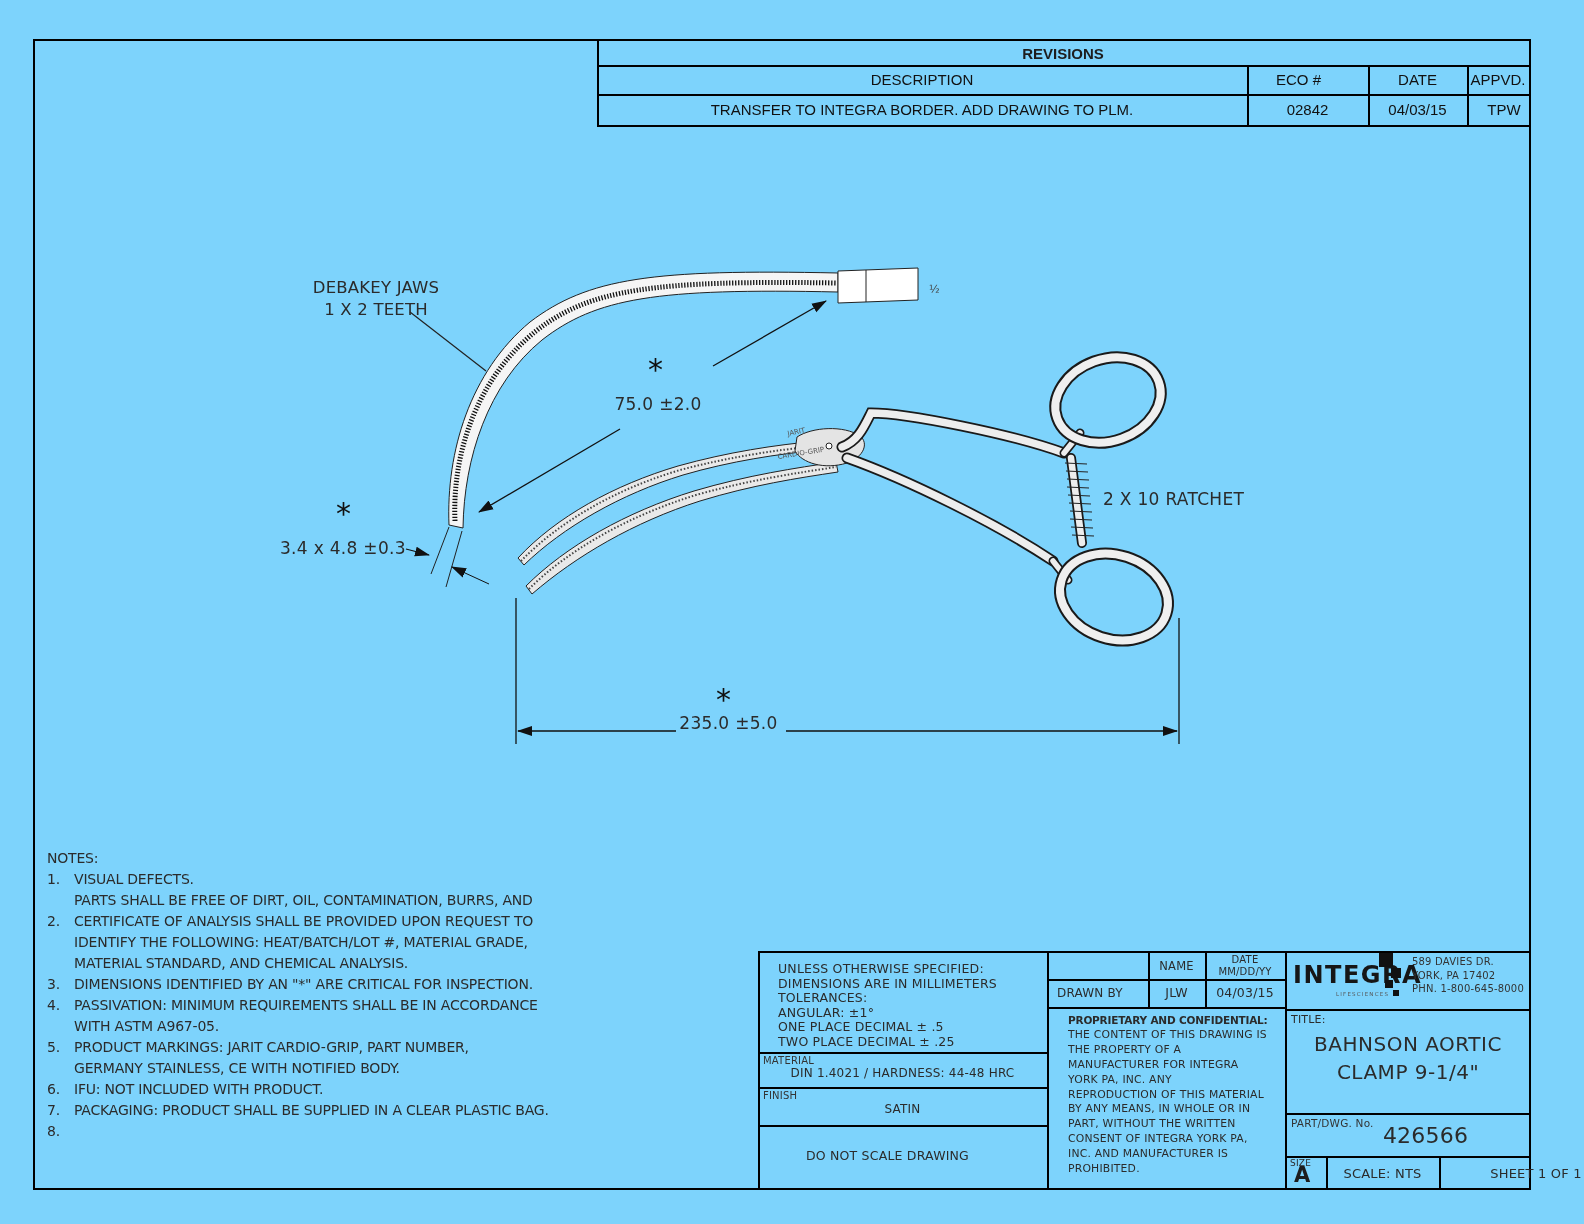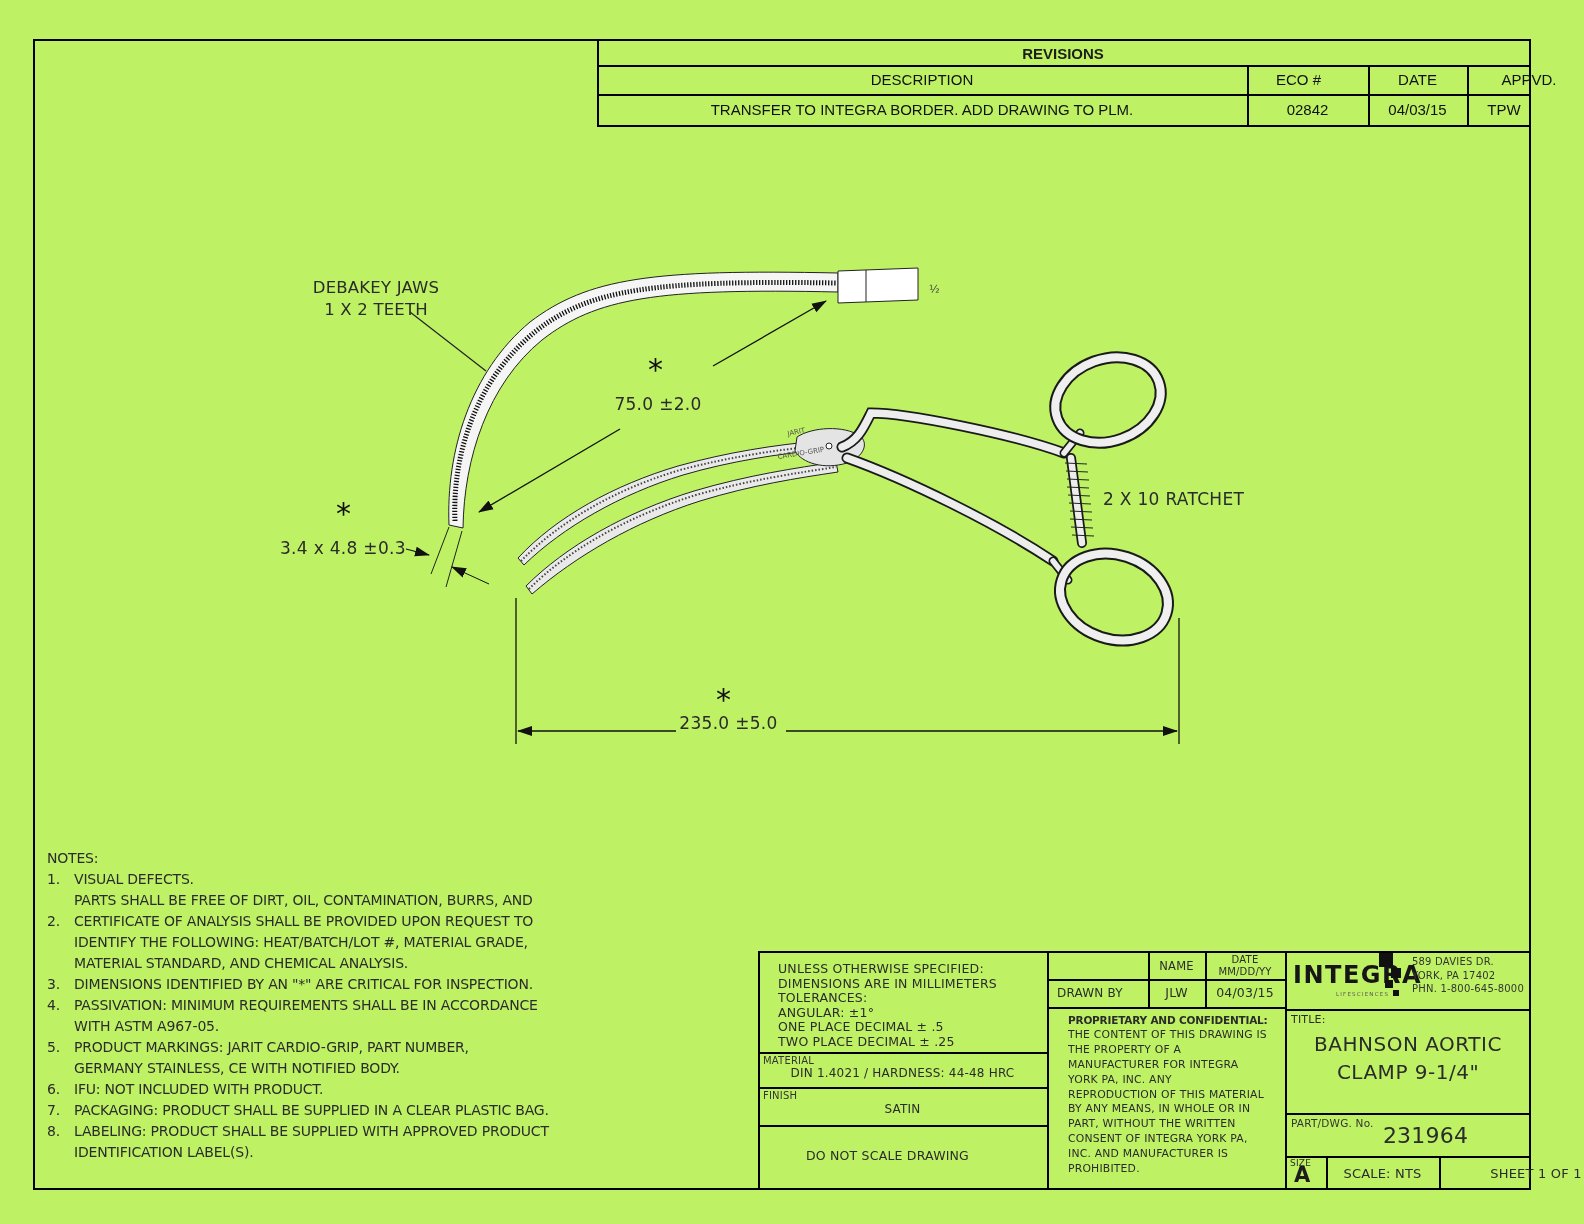--- a/index.html
+++ b/index.html
@@ -1,16 +1,16 @@
 <!DOCTYPE html>
 <html><head>
 <meta charset="utf-8">
 <style>
   html,body{margin:0;padding:0;background:#fff;}
-  .page{position:relative;width:1584px;height:1224px;background:#bef264;overflow:hidden;
+  .page{position:relative;width:1584px;height:1224px;background:#7dd3fc;overflow:hidden;
         font-family:"DejaVu Sans",sans-serif;color:#1d1d1d;}
   .hl{position:absolute;background:#000;height:2px;}
   .vl{position:absolute;background:#000;width:2px;}
   .hl2{position:absolute;background:#000;height:1.5px;}
   .vl2{position:absolute;background:#000;width:1.5px;}
   .abs{position:absolute;}
   .arial{font-family:"Liberation Sans",sans-serif;}
   .goth{font-family:"DejaVu Sans",sans-serif;letter-spacing:0.2px;color:#2b2b2b;}
   .ctr{text-align:center;}
   .rev-title{font-weight:bold;font-size:15px;}
@@ -46,21 +46,21 @@
     <div class="hl" style="left:597px;top:125px;width:932px;"></div>
     <div class="vl" style="left:597px;top:41px;height:86px;"></div>
     <div class="vl" style="left:1247px;top:65px;height:62px;"></div>
     <div class="vl" style="left:1368px;top:65px;height:62px;"></div>
     <div class="vl" style="left:1467px;top:65px;height:62px;"></div>
 
     <div class="abs arial rev-title ctr" style="left:597px;top:45px;width:932px;">REVISIONS</div>
     <div class="abs arial rev-cell ctr" style="left:597px;top:71px;width:650px;">DESCRIPTION</div>
     <div class="abs arial rev-cell ctr" style="left:1247px;top:71px;width:103px;">ECO #</div>
     <div class="abs arial rev-cell ctr" style="left:1368px;top:71px;width:99px;">DATE</div>
-    <div class="abs arial rev-cell ctr" style="left:1467px;top:71px;width:62px;padding-left:31px;">APPVD.</div>
+    <div class="abs arial rev-cell ctr" style="left:1467px;top:71px;width:62px;">APPVD.</div>
 
     <div>
       <div class="abs arial rev-cell ctr" style="left:597px;top:101px;width:650px;">TRANSFER TO INTEGRA BORDER. ADD DRAWING TO PLM.</div>
       <div class="abs arial rev-cell ctr" style="left:1247px;top:101px;width:121px;">02842</div>
       <div class="abs arial rev-cell ctr" style="left:1368px;top:101px;width:99px;">04/03/15</div>
       <div class="abs arial rev-cell ctr" style="left:1467px;top:101px;width:74px;">TPW</div>
     </div>
   </div>
 
   <svg width="1584" height="1224" viewBox="0 0 1584 1224">
@@ -196,24 +196,20 @@
         </span>
       </div>
     <div class="note-row">
         <span class="note-num">7.</span>
         <span>
           <span class="note-line">PACKAGING: PRODUCT SHALL BE SUPPLIED IN A CLEAR PLASTIC BAG.</span>
         </span>
       </div>
     <div class="note-row">
         <span class="note-num">8.</span>
-        <span>
-          <span class="note-line">LABELING: PRODUCT SHALL BE SUPPLIED WITH APPROVED PRODUCT</span>
-          <span class="note-line">IDENTIFICATION LABEL(S).</span>
-        </span>
       </div>
   </div>
 
   <div>
 
     <div class="hl2" style="left:758px;top:951px;width:773px;"></div>
     <div class="hl2" style="left:758px;top:1052px;width:289px;"></div>
     <div class="hl2" style="left:758px;top:1087px;width:289px;"></div>
     <div class="hl2" style="left:758px;top:1125px;width:289px;"></div>
     <div class="hl2" style="left:1047px;top:979px;width:238px;"></div>
@@ -283,21 +279,21 @@
       </div>
     </div>
 
     <div class="abs goth" style="left:1291px;top:1013px;font-size:11px;">TITLE:</div>
     <div class="abs goth title-big ctr" style="left:1285px;top:1030px;width:246px;">
       <span class="note-line">BAHNSON AORTIC</span>
       <span class="note-line">CLAMP 9-1/4"</span>
     </div>
 
     <div class="abs goth tb-small" style="left:1291px;top:1117px;font-size:10.5px;">PART/DWG. No.</div>
-    <div class="abs goth ctr" style="left:1320px;top:1123px;width:211px;font-size:22px;">231964</div>
+    <div class="abs goth ctr" style="left:1320px;top:1123px;width:211px;font-size:22px;">426566</div>
 
     <div class="abs goth" style="left:1290px;top:1158px;font-size:9px;">SIZE</div>
     <div class="abs" style="left:1294px;top:1163px;font-size:21px;font-weight:bold;font-family:'DejaVu Sans',sans-serif;">A</div>
     <div class="abs goth ctr" style="left:1326px;top:1166px;width:113px;font-size:13px;">SCALE: NTS</div>
     <div class="abs goth ctr" style="left:1490px;top:1166px;width:92px;font-size:13px;">SHEET 1 OF 1</div>
   </div>
 
 </div>
 
 </body></html>

